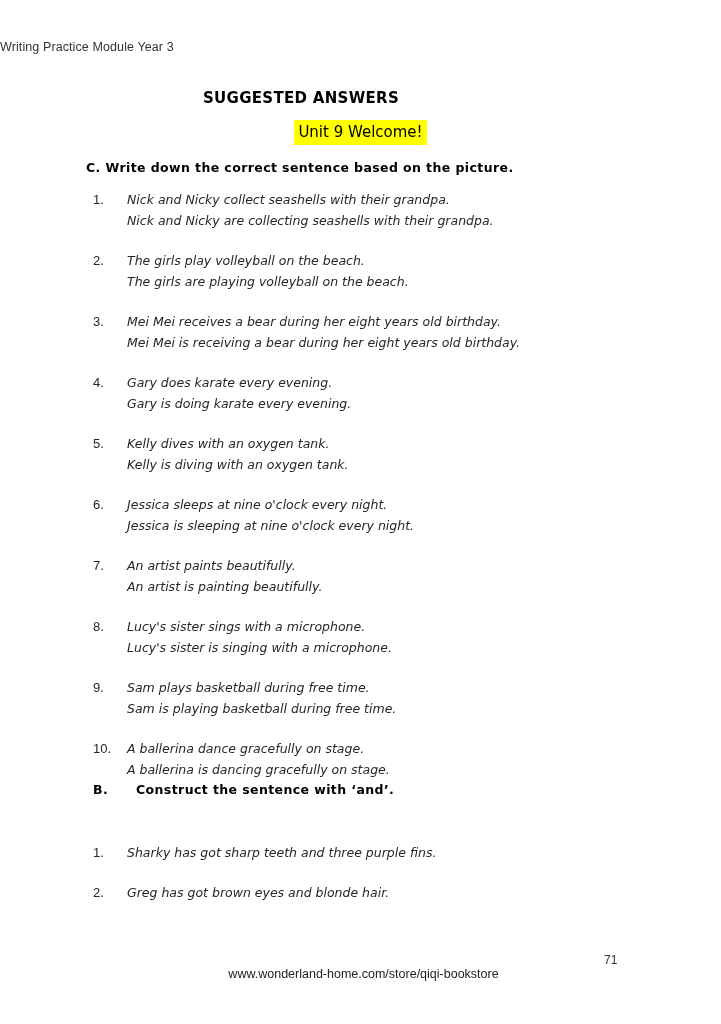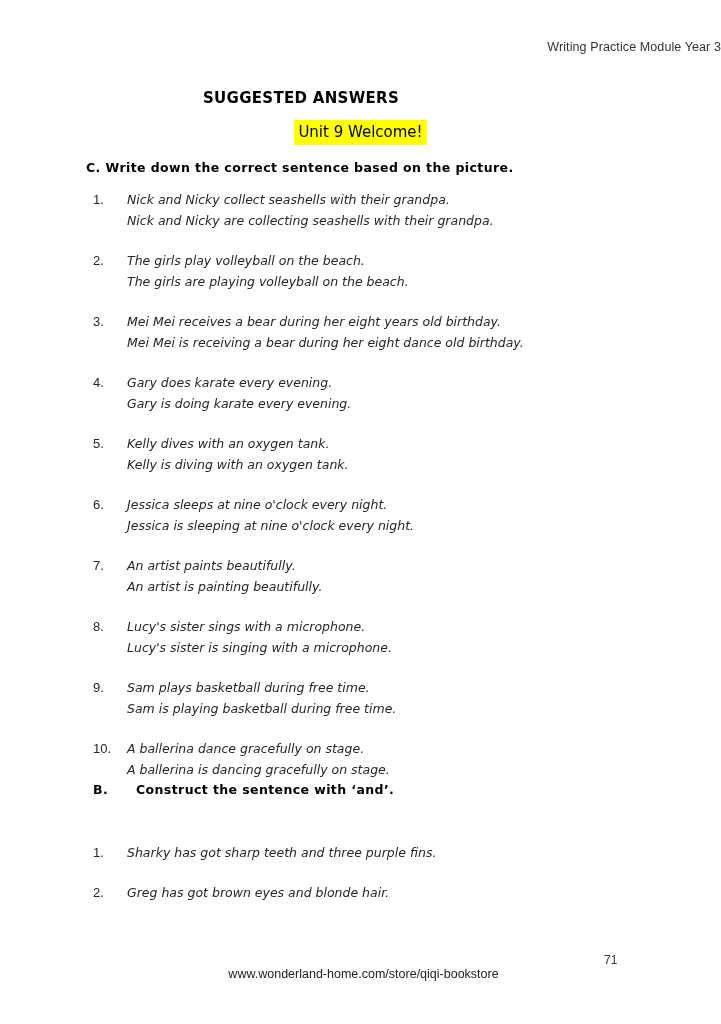--- a/index.html
+++ b/index.html
@@ -13,21 +13,21 @@
       position: relative;
       overflow: hidden;
       color: #1a1a1a;
       font-family: "DejaVu Sans", sans-serif;
     }
     .running-header {
       position: absolute;
       top: 40px;
       left: 0;
       width: 721px;
-      text-align: right;
+      text-align: left;
       font-family: "Liberation Sans", sans-serif;
       font-size: 12.5px;
       color: #333333;
       letter-spacing: 0.1px;
     }
     .title {
       position: absolute;
       top: 89px;
       left: 0;
       width: 602px;
@@ -142,21 +142,21 @@
   <div class="lines">
     <span class="line">The girls play volleyball on the beach.</span>
     <span class="line">The girls are playing volleyball on the beach.</span>
   </div>
 </div>
 
 <div class="item" style="top:312px;">
   <span class="num">3.</span>
   <div class="lines">
     <span class="line">Mei Mei receives a bear during her eight years old birthday.</span>
-    <span class="line">Mei Mei is receiving a bear during her eight dance old birthday.</span>
+    <span class="line">Mei Mei is receiving a bear during her eight years old birthday.</span>
   </div>
 </div>
 
 <div class="item" style="top:373px;">
   <span class="num">4.</span>
   <div class="lines">
     <span class="line">Gary does karate every evening.</span>
     <span class="line">Gary is doing karate every evening.</span>
   </div>
 </div>

